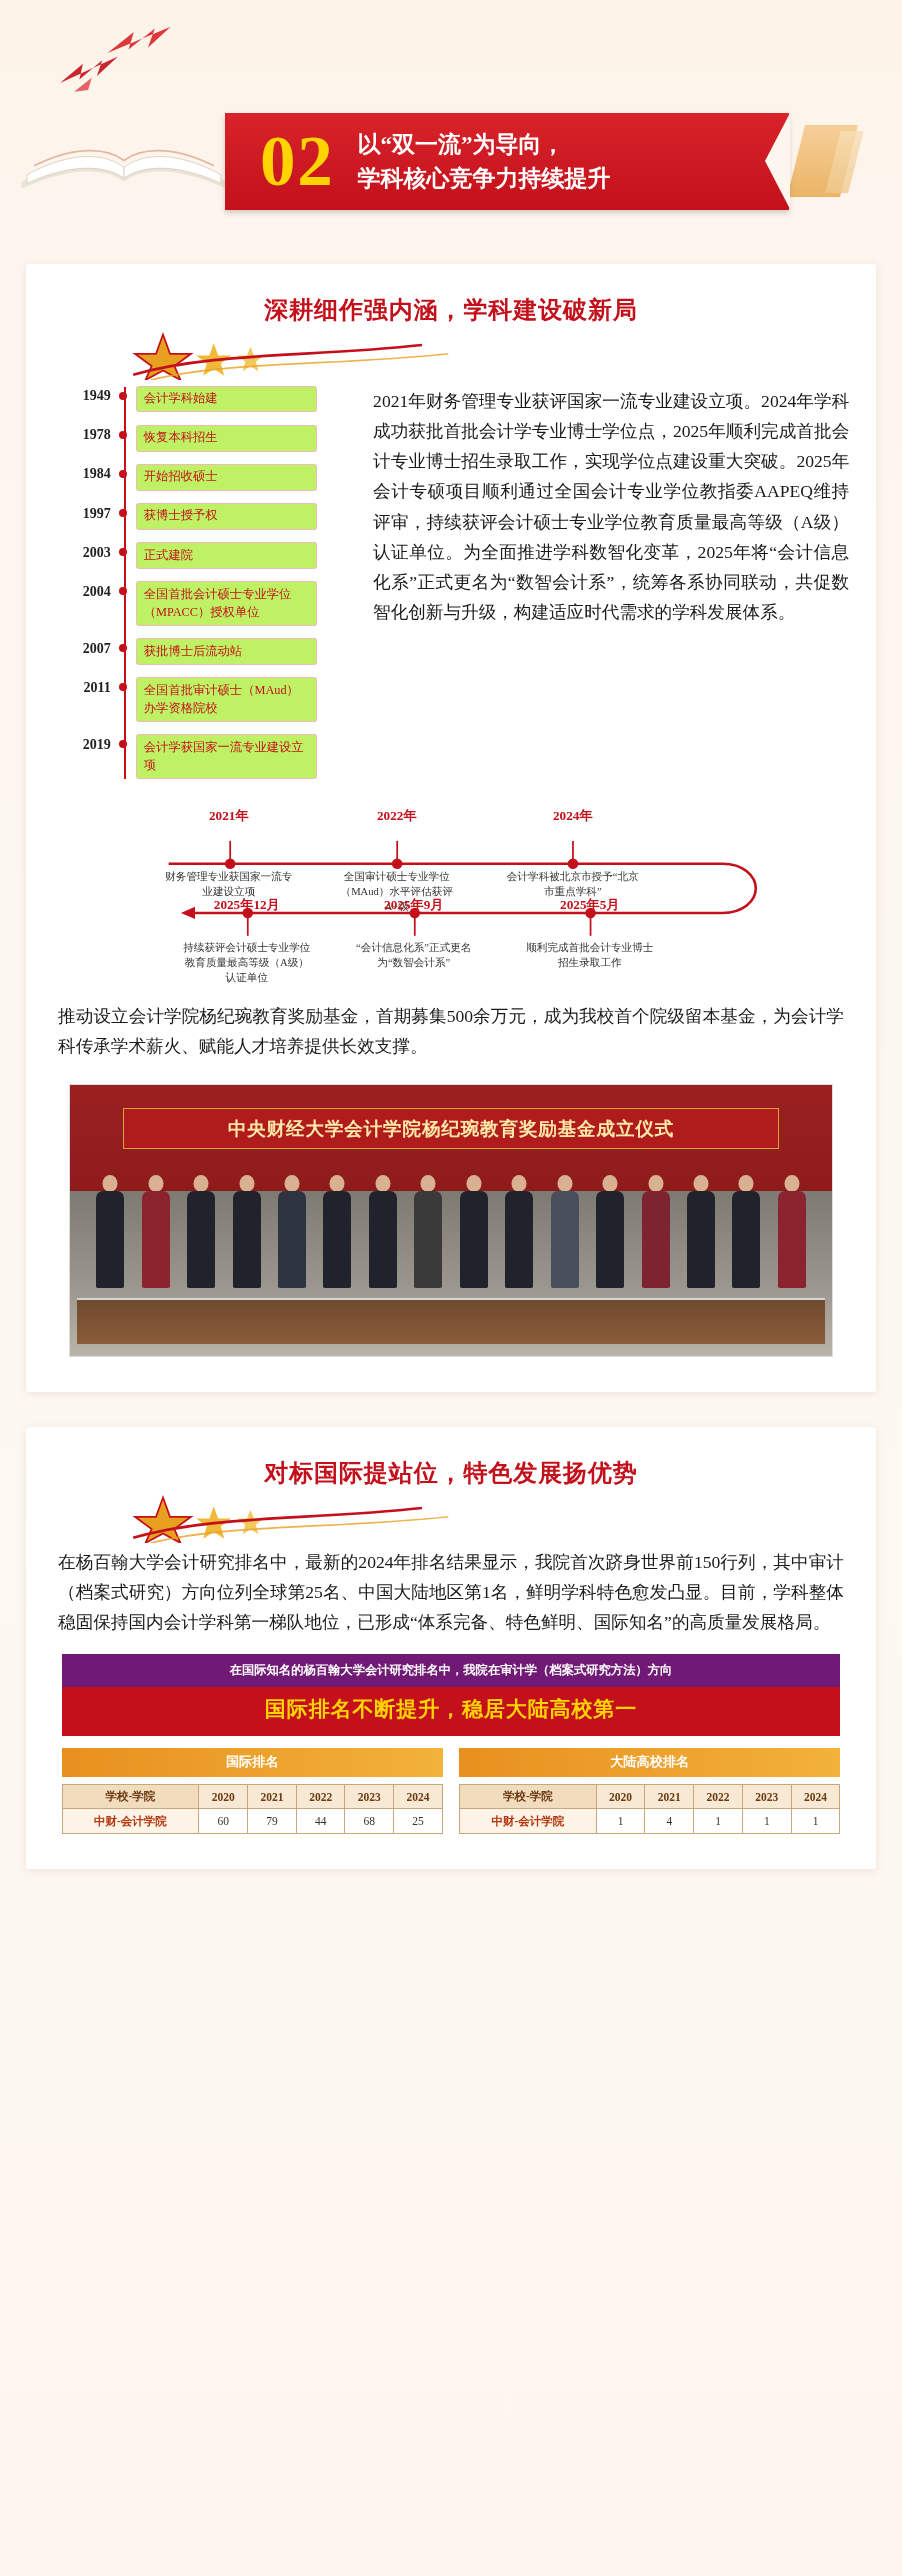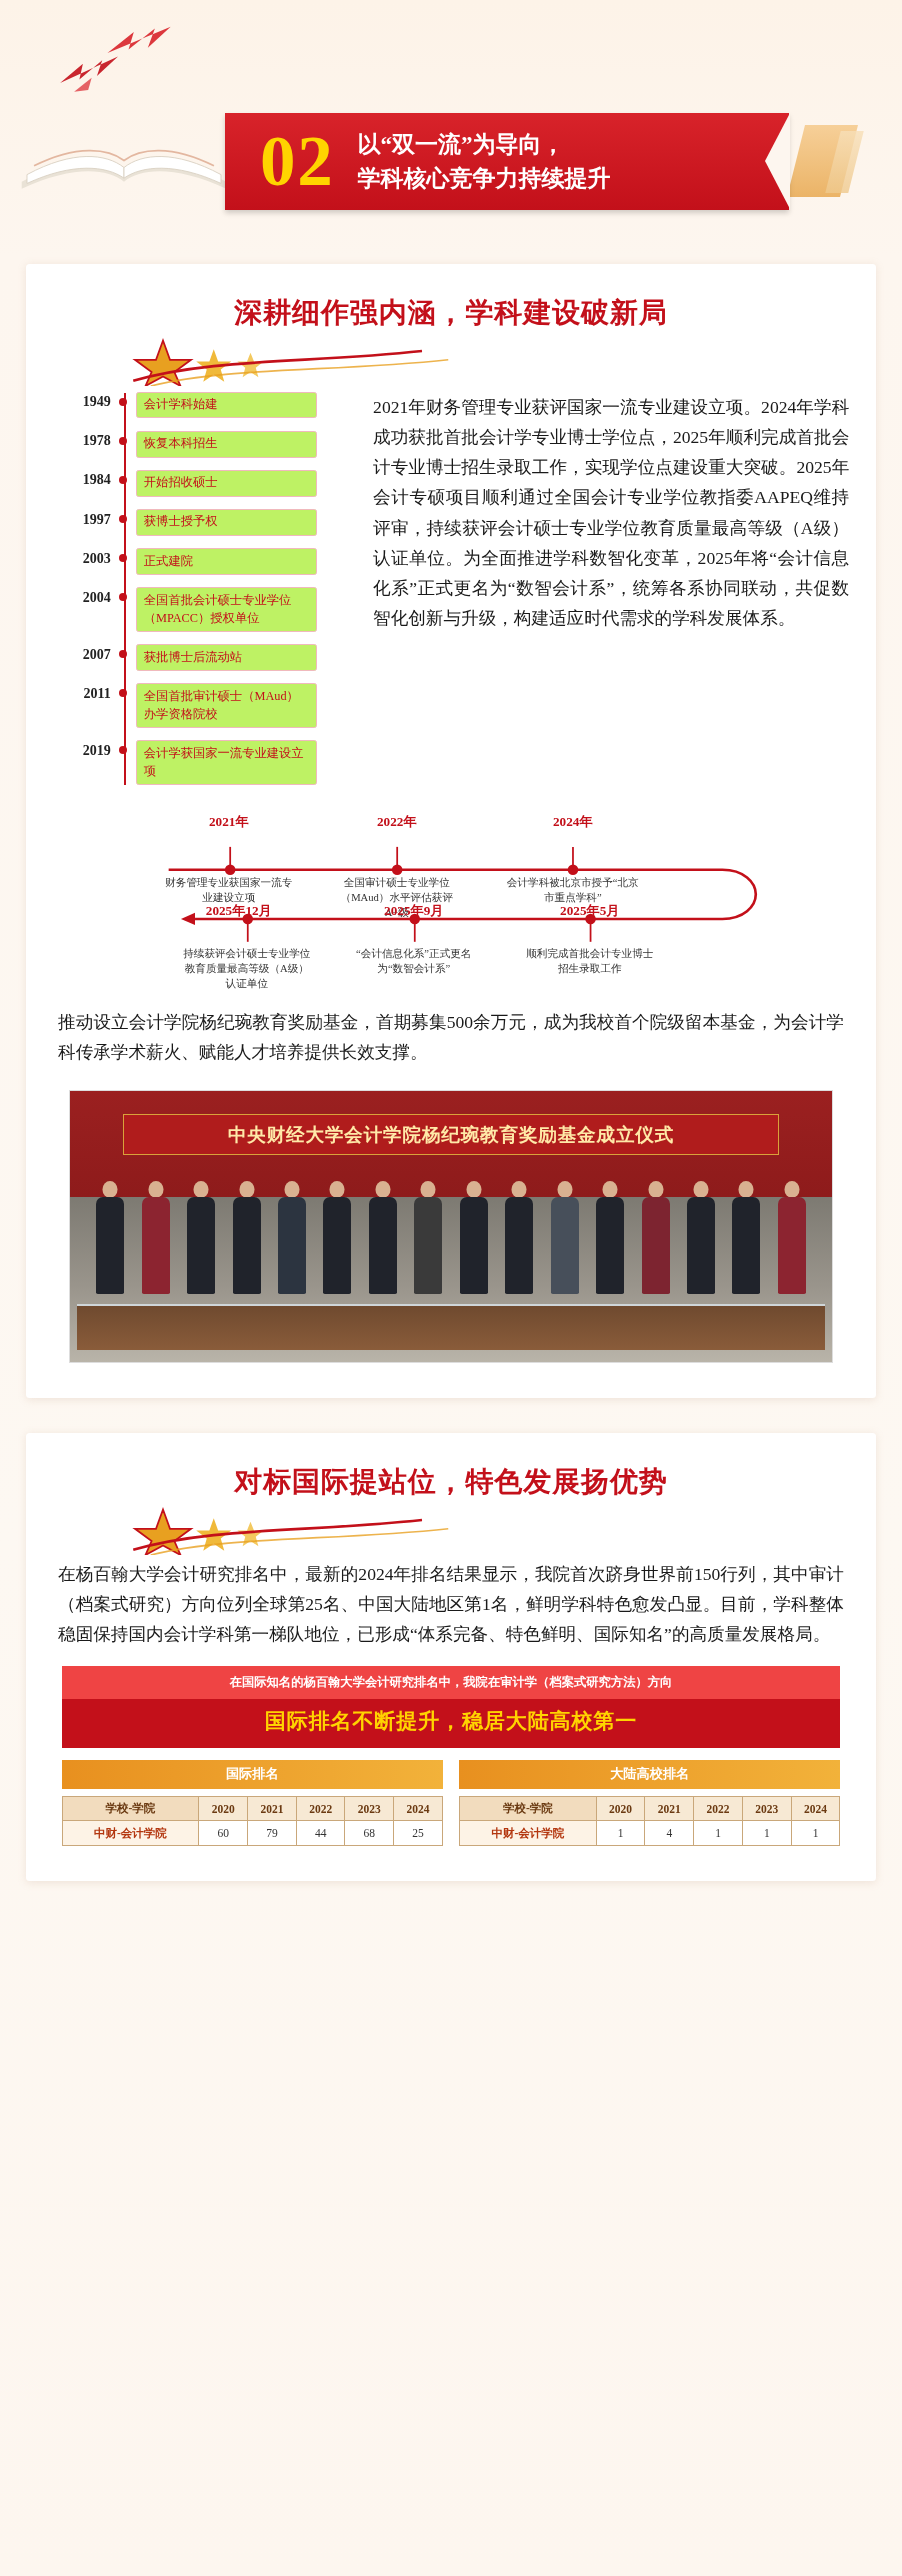--- a/index.html
+++ b/index.html
@@ -83,21 +83,21 @@
     margin: 0 26.4px 35px 26.4px;
     padding: 30px 26.4px 35px 26.4px;
     border-radius: 3.5px;
     box-shadow: 0 1.8px 8.8px rgba(180,140,110,.18);
     position: relative;
   }
   .sec-title {
     text-align: center;
     color: #c3101a;
     font-family: "Liberation Serif", serif;
-    font-size: 28px;
+    font-size: 24px;
     font-weight: bold;
     letter-spacing: 0.9px;
   }
   .star-deco {
     position: relative;
     height: 49px;
     margin-top: 5.3px;
   }
   .star-deco svg { position:absolute; left: 79px; top: 0; }
   
@@ -207,21 +207,21 @@
     background:#20232b;
   }
   .table-front {
     position:absolute; left: 7px; right: 7px; top: 213px; height: 46px;
     background: linear-gradient(180deg,#6f4a2f,#8a5c3a);
     border-top: 2.6px solid #cfd6d9;
   }
   
   .rank-head {
     margin: 16px 8.8px 0 8.8px;
-    background: #ef4444;
+    background: #701a75;
     color: #fff;
     text-align: center;
     font-family: "Liberation Serif", serif;
     font-weight: bold;
     font-size: 12.3px;
     padding: 8px 7px;
   }
   .rank-title2 {
     margin: 0 8.8px;
     background: #c3101a;
@@ -410,21 +410,21 @@
         <div class="at-desc">全国审计硕士专业学位（MAud）水平评估获评A+级</div>
       </div>
 
       <div class="at-item" style="left:454px; top:-3.5px;">
         <div class="at-year">2024年</div>
       </div>
       <div class="at-item" style="left:454px; top:58px;">
         <div class="at-desc">会计学科被北京市授予“北京市重点学科”</div>
       </div>
 
-      <div class="at-item" style="left:120px; top:85px;">
+      <div class="at-item" style="left:128px; top:85px;">
         <div class="at-year">2025年12月</div>
       </div>
       <div class="at-item" style="left:128px; top:129px;">
         <div class="at-desc">持续获评会计硕士专业学位教育质量最高等级（A级）认证单位</div>
       </div>
 
       <div class="at-item" style="left:295px; top:85px;">
         <div class="at-year">2025年9月</div>
       </div>
       <div class="at-item" style="left:295px; top:129px;">

